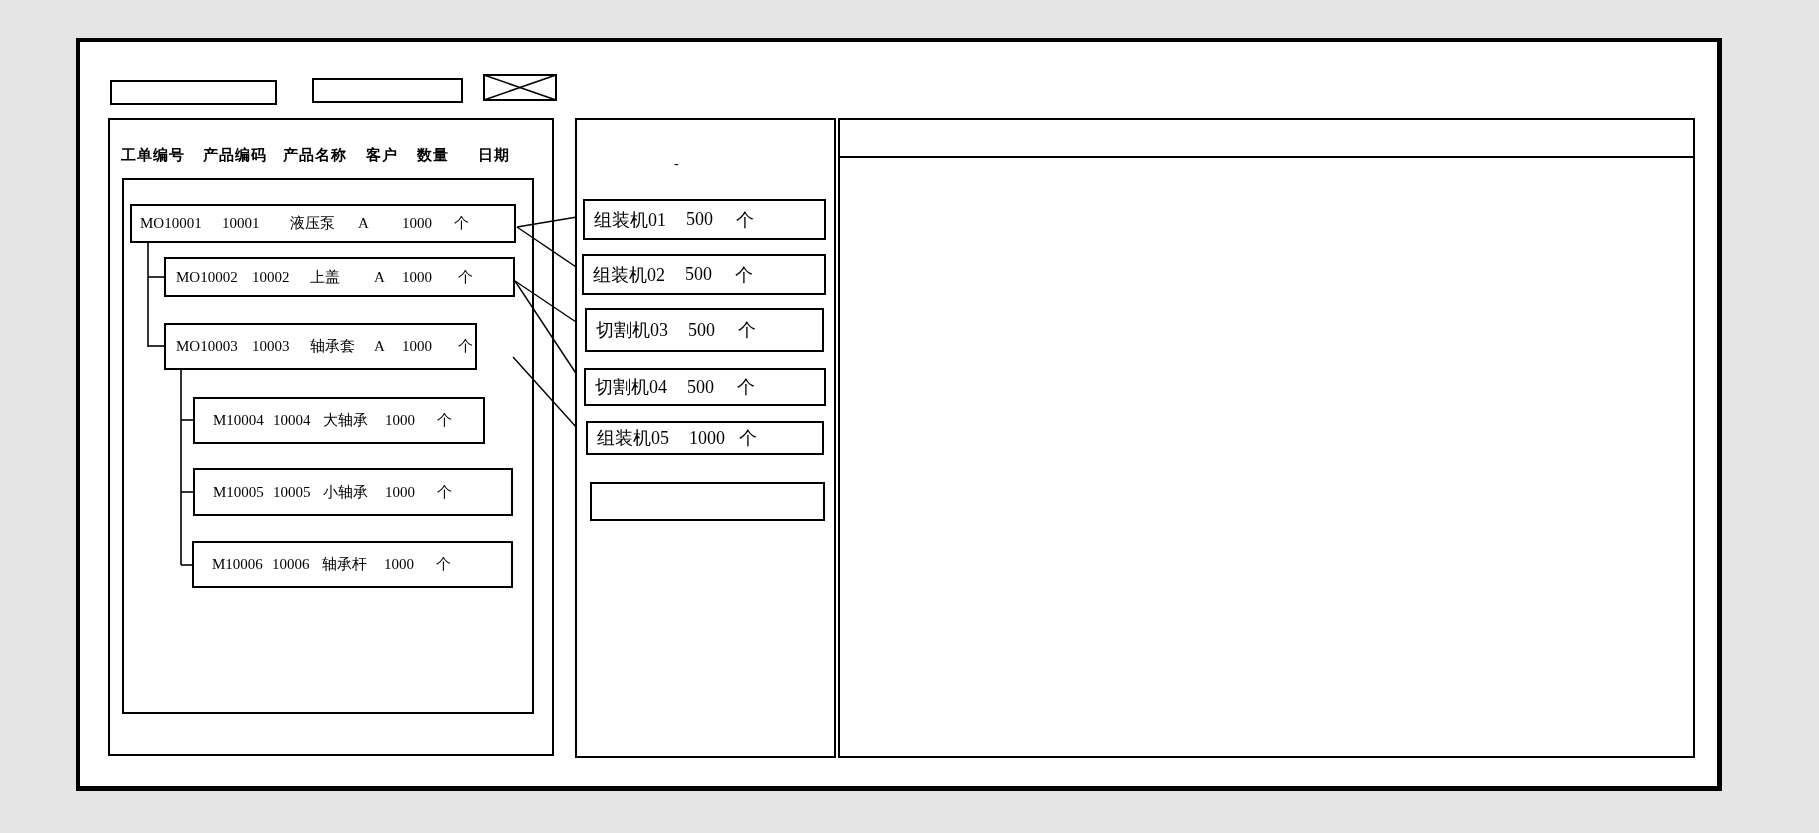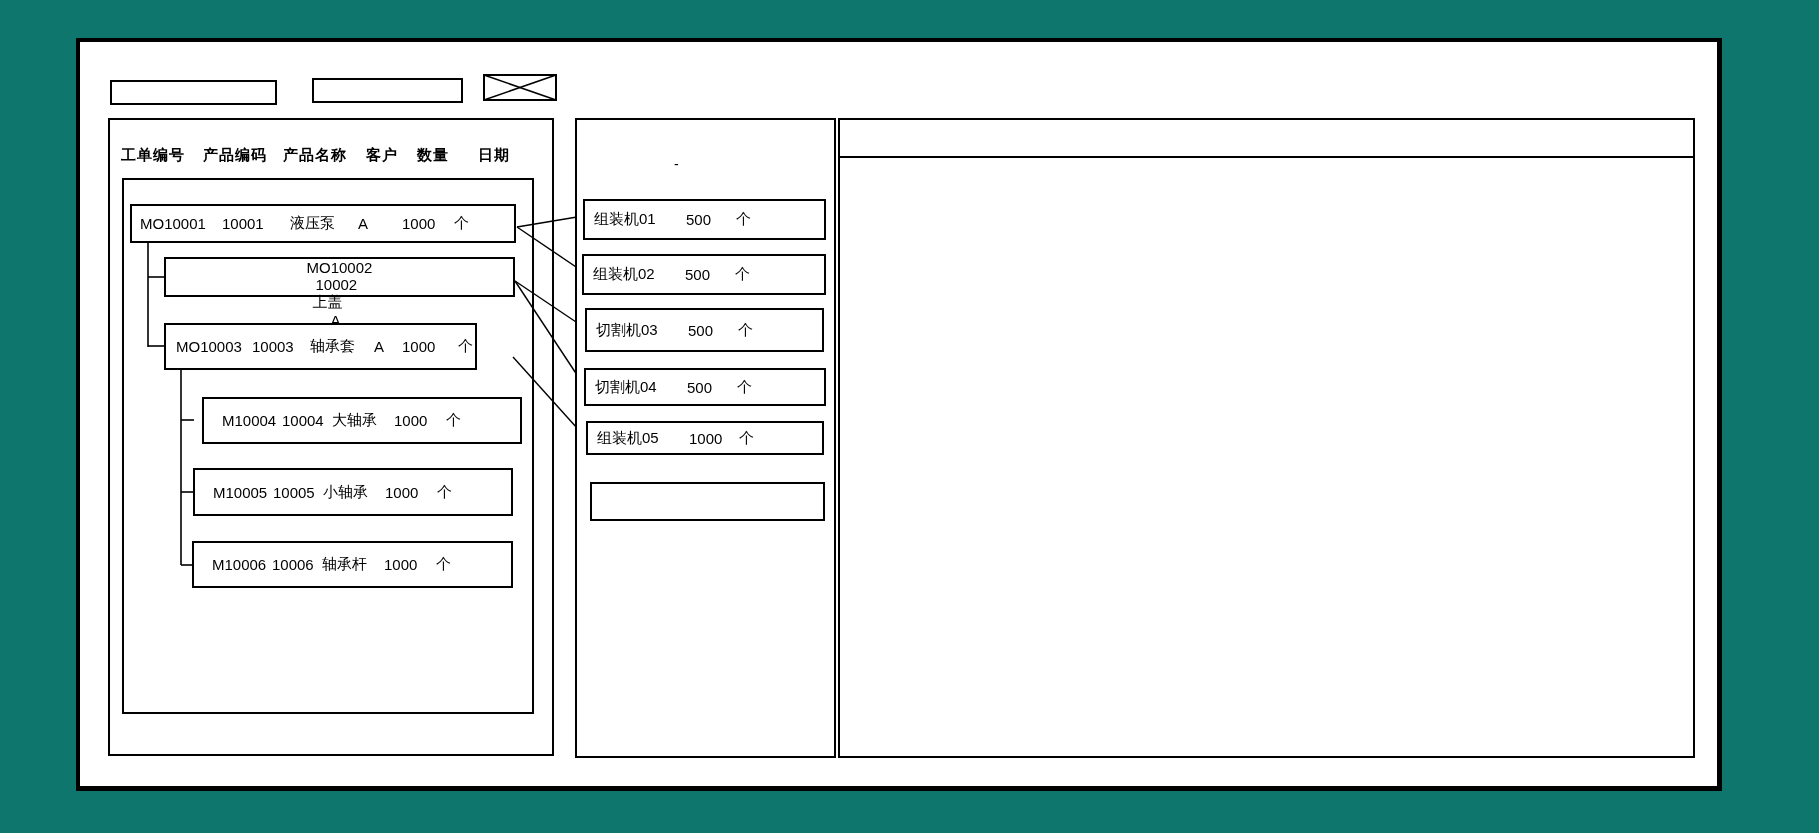--- a/index.html
+++ b/index.html
@@ -1,18 +1,18 @@
 <!DOCTYPE html>
 <html><head>
 <meta charset="utf-8">
 <style>
   html,body{margin:0;padding:0;background:#ffffff;}
   .page{
-    position:relative;width:1819px;height:833px;background:#0f766e;overflow:hidden;
-    font-family:Liberation Sans, sans-serif;color:#000;
+    position:relative;width:1819px;height:833px;background:#e5e5e5;overflow:hidden;
+    font-family:Liberation Serif, serif;color:#000;
   }
   .window{
     position:absolute;left:76px;top:38px;width:1646px;height:753px;
     border:solid #000;border-width:4px 5px 5px 4px;box-sizing:border-box;background:#fff;
   }
   .thinbox{position:absolute;border:2px solid #000;box-sizing:border-box;background:#fff;}
   .input-rect{position:absolute;border:2px solid #000;box-sizing:border-box;background:#fff;}
   .xbox{position:absolute;}
   .xbox svg{display:block;}
   .col-header{position:absolute;font-size:15px;font-weight:bold;letter-spacing:1px;white-space:nowrap;}
@@ -24,21 +24,21 @@
   
   .lv0 .c1{width:82px;} .lv0 .c2{width:68px;} .lv0 .c3{width:68px;}
   .lv0 .c4{width:44px;} .lv0 .c5{width:52px;}
   
   .lv1 .c1{width:76px;} .lv1 .c2{width:58px;} .lv1 .c3{width:64px;}
   .lv1 .c4{width:28px;} .lv1 .c5{width:56px;}
   
   .lv2 .c1{width:60px;} .lv2 .c2{width:50px;} .lv2 .c3{width:62px;} .lv2 .c5{width:52px;}
   .machine{
     position:absolute;border:2px solid #000;box-sizing:border-box;background:#fff;
-    display:flex;align-items:center;font-size:15px;white-space:nowrap;padding-left:9px;
+    display:flex;align-items:center;font-size:18px;white-space:nowrap;padding-left:9px;
   }
   .machine .mname{display:inline-block;width:92px;}
   .machine .mqty{display:inline-block;width:50px;}
   .divider{position:absolute;height:2px;background:#000;}
   .dash-mark{position:absolute;font-size:14px;line-height:4px;}
   svg.overlay{position:absolute;left:0;top:0;pointer-events:none;}
 </style>
 </head>
 <body>
 
@@ -88,39 +88,39 @@
 
   <div class="node lv0" style="left:130px;top:204px;width:386px;height:39px;padding-left:8px;">
     <span class="c1">MO10001</span>
     <span class="c2">10001</span>
     <span class="c3">液压泵</span>
     <span class="c4">A</span>
     <span class="c5">1000</span>
     <span class="c6">个</span>
   </div>
 
-  <div class="node lv1" style="left:164px;top:257px;width:351px;height:40px;padding-left:10px;flex-direction:column;">
+  <div class="node lv1" style="left:164px;top:257px;width:351px;height:40px;padding-left:10px;">
     <span class="c1">MO10002</span>
     <span class="c2">10002</span>
     <span class="c3">上盖</span>
     <span class="c4">A</span>
     <span class="c5">1000</span>
     <span class="c6">个</span>
   </div>
 
   <div class="node lv1" style="left:164px;top:323px;width:313px;height:47px;padding-left:10px;">
     <span class="c1">MO10003</span>
     <span class="c2">10003</span>
     <span class="c3">轴承套</span>
     <span class="c4">A</span>
     <span class="c5">1000</span>
     <span class="c6">个</span>
   </div>
 
-  <div class="node lv2" style="left:202px;top:397px;width:320px;height:47px;padding-left:18px;">
+  <div class="node lv2" style="left:193px;top:397px;width:292px;height:47px;padding-left:18px;">
     <span class="c1">M10004</span>
     <span class="c2">10004</span>
     <span class="c3">大轴承</span>
     <span class="c5">1000</span>
     <span class="c6">个</span>
   </div>
 
   <div class="node lv2" style="left:193px;top:468px;width:320px;height:48px;padding-left:18px;">
     <span class="c1">M10005</span>
     <span class="c2">10005</span>

